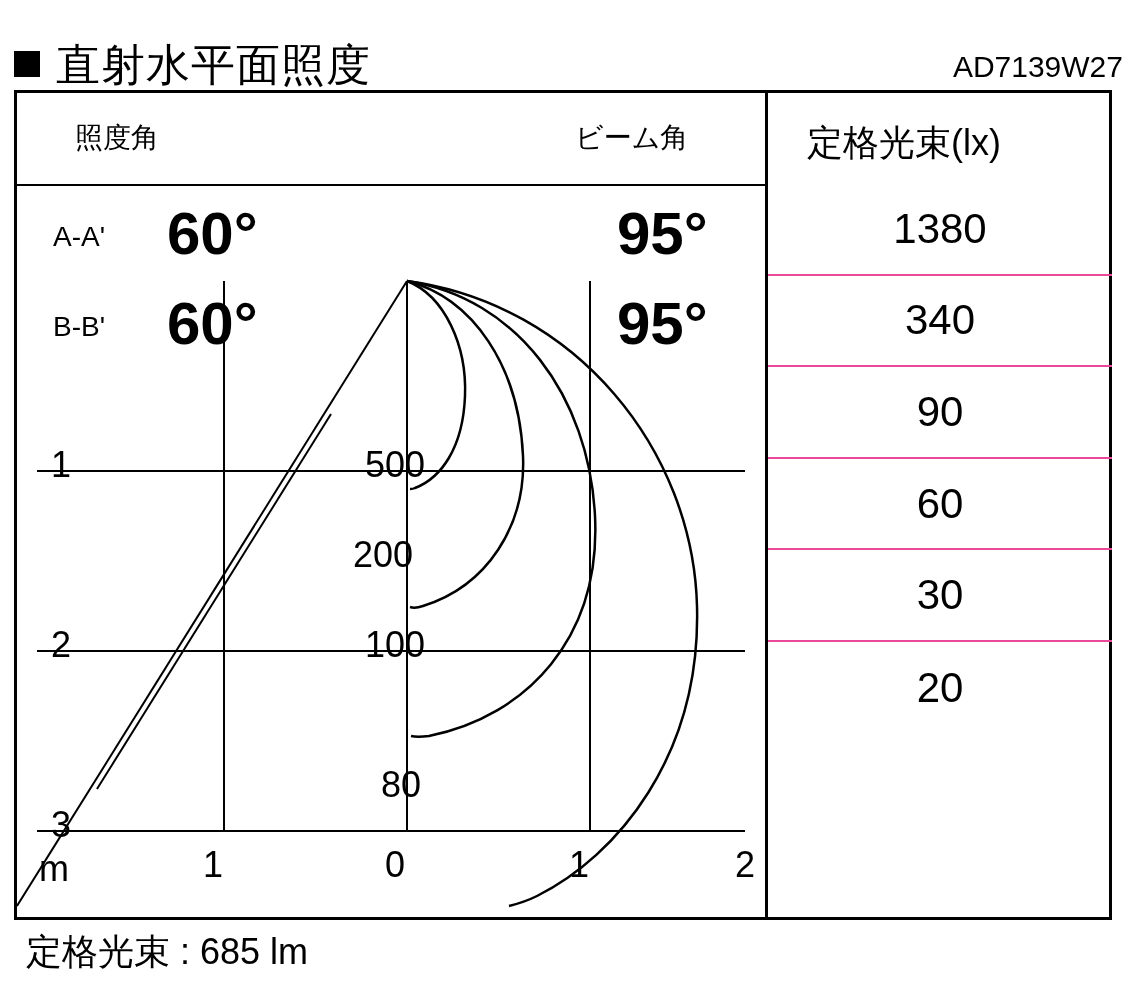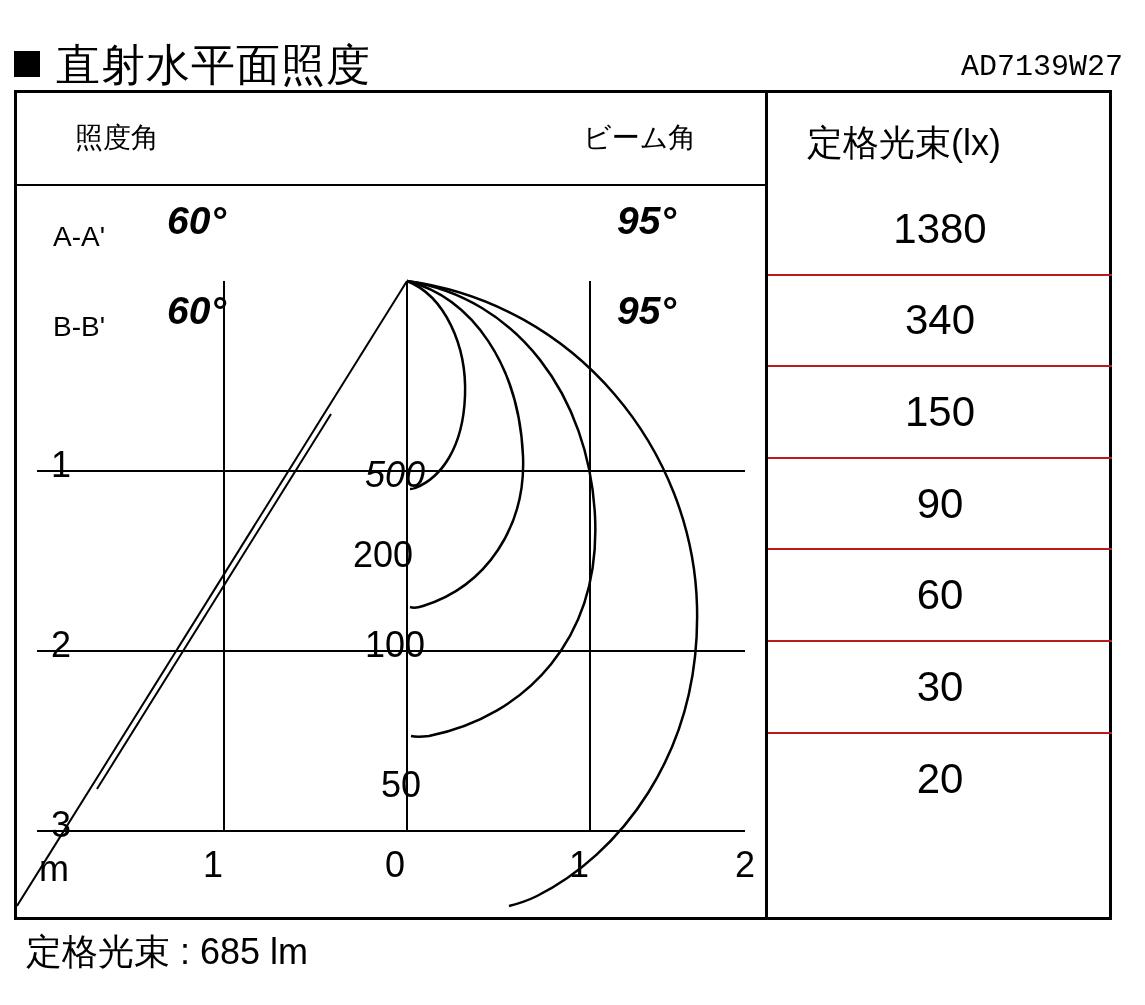--- a/index.html
+++ b/index.html
@@ -16,21 +16,20 @@
     overflow: hidden;
   }
 
   
   #header {
     position: absolute;
     left: 0;
     top: 18px;
     width: 1145px;
     height: 60px;
-    font-family: Liberation Mono, monospace;
   }
   #title-marker {
     position: absolute;
     left: 14px;
     top: 33px;
     width: 26px;
     height: 26px;
     background: #000;
   }
   #title-text {
@@ -79,35 +78,34 @@
     height: 2px;
     background: #000;
   }
 
   .hdr-label {
     position: absolute;
     font-size: 28px;
     white-space: nowrap;
   }
   #hdr-illum-angle { left: 58px; top: 26px; }
-  #hdr-beam-angle  { left: 558px; top: 26px; margin-left: 8px; }
+  #hdr-beam-angle  { left: 558px; top: 26px; }
   #hdr-direct      { left: 790px; top: 26px; font-size: 36px; }
 
   
   .row-name {
     position: absolute;
     font-size: 28px;
     white-space: nowrap;
   }
   .big-angle {
     position: absolute;
-    font-size: 39px;
+    font-size: 60px;
     font-weight: bold;
     white-space: nowrap;
-    font-style: italic;
   }
   #aa-name  { left: 36px;  top: 128px; }
   #aa-ang   { left: 150px; top: 106px; }
   #aa-beam  { left: 600px; top: 106px; }
   #bb-name  { left: 36px;  top: 218px; }
   #bb-ang   { left: 150px; top: 196px; }
   #bb-beam  { left: 600px; top: 196px; }
 
   
   #lx-table {
@@ -118,21 +116,21 @@
     height: 733px;
   }
   .lx-cell {
     position: relative;
     height: 91.6px;
     display: flex;
     align-items: center;
     justify-content: center;
     font-size: 42px;
     box-sizing: border-box;
-    border-bottom: 2px solid #b91c1c;
+    border-bottom: 2px solid #ec4899;
   }
   .lx-cell:last-child { border-bottom: none; }
 
   
   #graph {
     position: absolute;
     left: 0;
     top: 93px;
     width: 748px;
     height: 731px;
@@ -152,21 +150,21 @@
   #lab-x2 { left: 718px; top: 658px; }
   #lab-y1 { left: 34px;  top: 258px; }
   #lab-y2 { left: 34px;  top: 438px; }
   #lab-y3 { left: 34px;  top: 618px; }
 
   .curve-label {
     position: absolute;
     font-size: 36px;
     white-space: nowrap;
   }
-  #cl-500 { left: 348px; top: 268px; font-style: italic; }
+  #cl-500 { left: 348px; top: 258px; }
   #cl-200 { left: 336px; top: 348px; }
   #cl-100 { left: 348px; top: 438px; }
   #cl-50  { left: 364px; top: 578px; }
 
   
   #footer {
     position: absolute;
     left: 26px;
     top: 928px;
     font-size: 36px;
@@ -236,27 +234,26 @@
     <div class="axis-label" id="lab-x0">0</div>
     <div class="axis-label" id="lab-x1r">1</div>
     <div class="axis-label" id="lab-x2">2</div>
     <div class="axis-label" id="lab-y1">1</div>
     <div class="axis-label" id="lab-y2">2</div>
     <div class="axis-label" id="lab-y3">3</div>
 
     <div class="curve-label" id="cl-500">500</div>
     <div class="curve-label" id="cl-200">200</div>
     <div class="curve-label" id="cl-100">100</div>
-    <div class="curve-label" id="cl-50">50</div>
+    <div class="curve-label" id="cl-50">80</div>
   </div>
 
   <div id="lx-table">
     <div class="lx-cell">1380</div>
     <div class="lx-cell">340</div>
-    <div class="lx-cell">150</div>
     <div class="lx-cell">90</div>
     <div class="lx-cell">60</div>
     <div class="lx-cell">30</div>
     <div class="lx-cell">20</div>
   </div>
 
 </div>
 
 <div id="footer">定格光束 : 685 lm</div>
 

